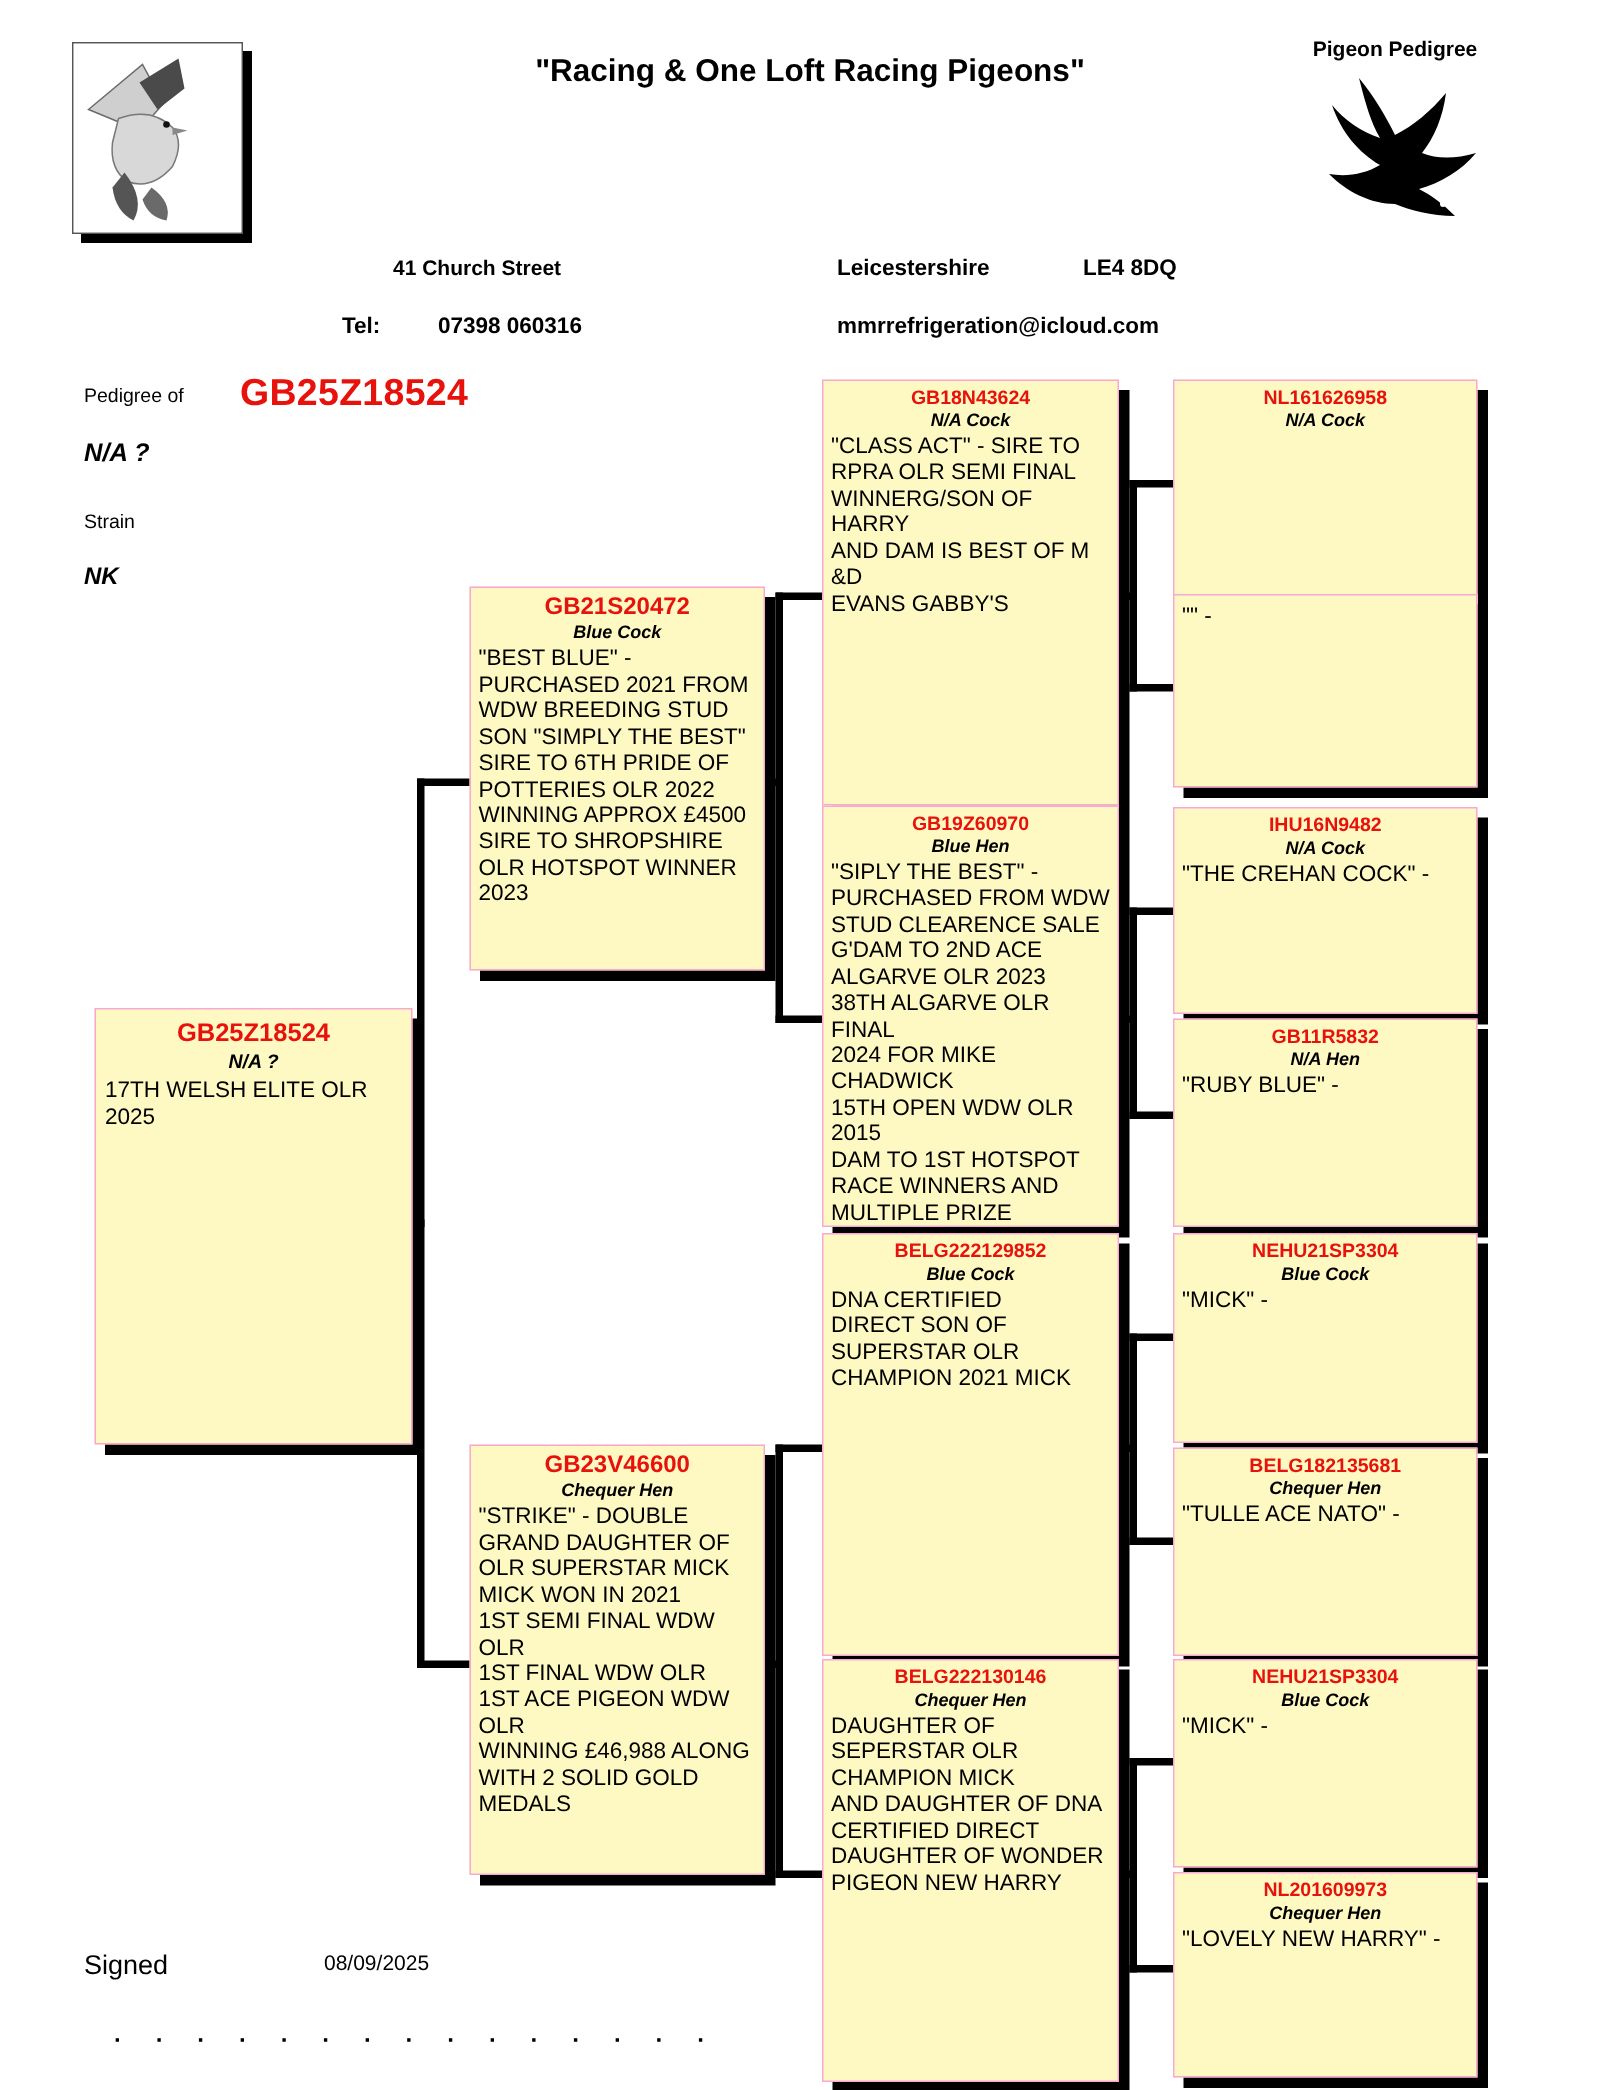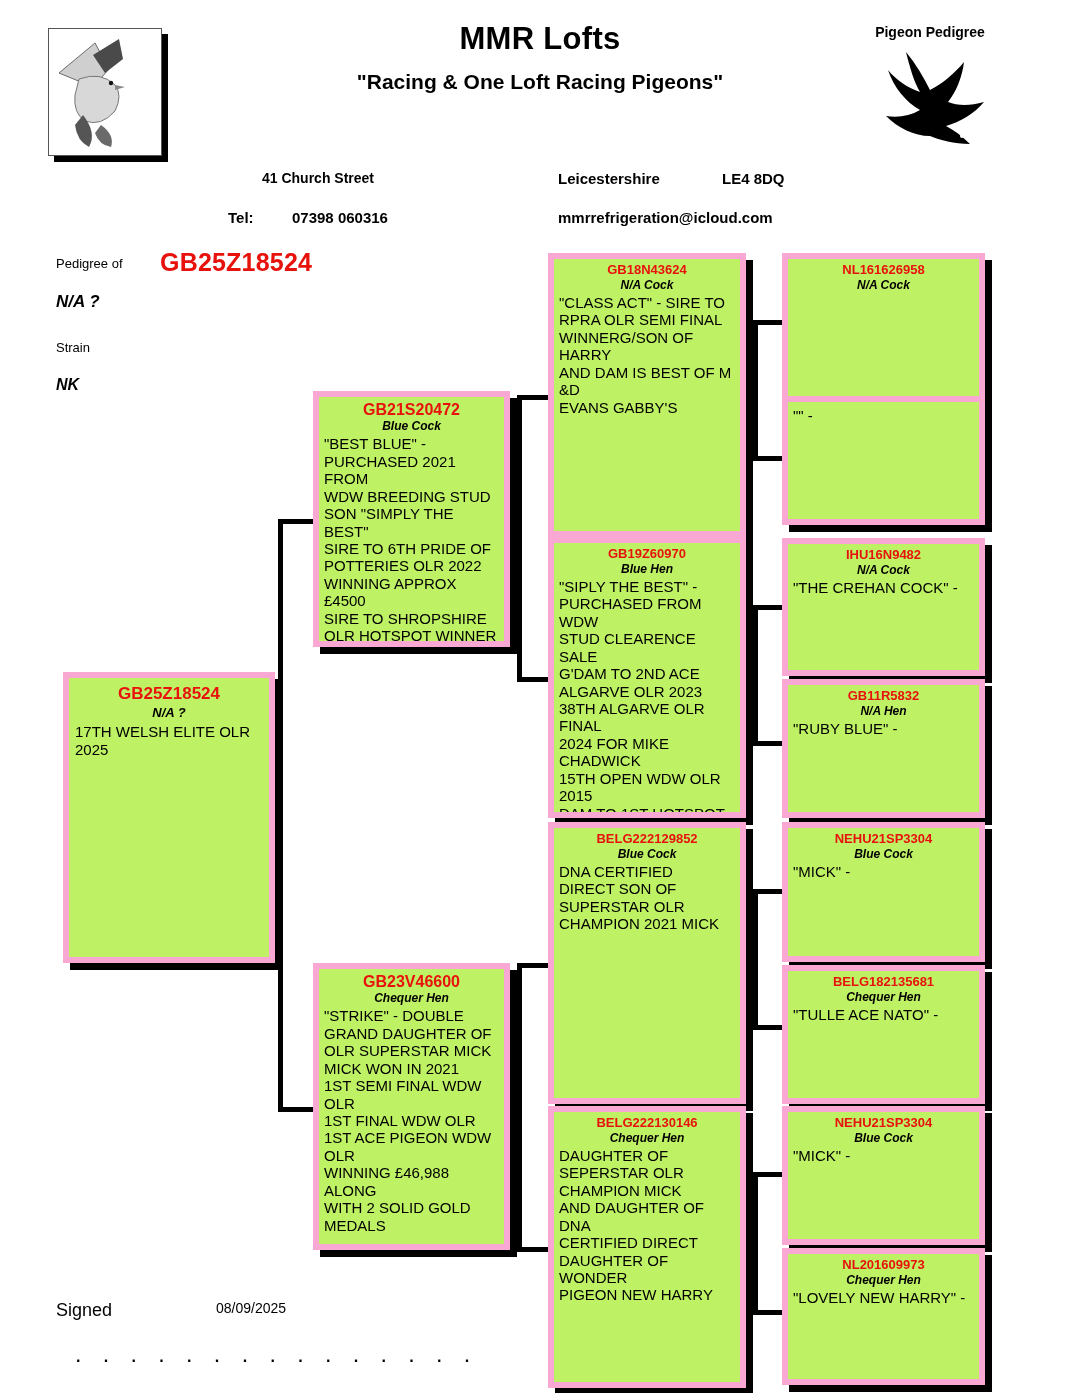--- a/index.html
+++ b/index.html
@@ -32,21 +32,21 @@
 
   
   #ped-of{left:56px;top:256px;font-size:13px;}
   #ped-ring{left:160px;top:248px;font-size:25px;font-weight:bold;color:#e8120c;
     letter-spacing:.2px;}
   #ped-sex{left:56px;top:292px;font-size:17px;font-weight:bold;font-style:italic;}
   #strain-lbl{left:56px;top:340px;font-size:13px;}
   #strain-val{left:56px;top:376px;font-size:16px;font-weight:bold;font-style:italic;}
 
   
-  .pbox{background:#bef264;border:6px solid #f9a8d4;box-shadow:7px 7px 0 #000;
+  .pbox{background:#fef9c3;border:1px solid #f9a8d4;box-shadow:7px 7px 0 #000;
     overflow:hidden;box-sizing:border-box;}
   .pbox .ring{display:block;text-align:center;color:#e8120c;font-weight:bold;
     line-height:1.15;}
   .pbox .sex{display:block;text-align:center;font-style:italic;font-weight:bold;
     line-height:1.15;}
   .pbox .note{display:block;white-space:pre-line;line-height:1.165;}
 
   
   #box-self{left:63px;top:672px;width:212px;height:291px;padding:6px 4px 0 4px;}
   #box-self .ring{font-size:17px;}
@@ -105,21 +105,20 @@
     <path d="M44 26 L70 10 L74 30 L56 44 Z" fill="#4a4a4a"></path>
     <path d="M30 50 Q52 42 66 56 Q74 66 66 82 Q52 98 36 92 Q24 84 26 66 Z" fill="#d8d8d8" stroke="#777" stroke-width="1"></path>
     <path d="M34 86 Q48 104 40 118 Q28 112 26 96 Z" fill="#555"></path>
     <path d="M52 96 Q66 106 62 118 Q50 116 46 104 Z" fill="#6a6a6a"></path>
     <circle cx="62" cy="54" r="2.2" fill="#111"></circle>
     <path d="M66 56 L76 58 L66 61 Z" fill="#888"></path>
   </svg>
 </div>
 
 <div class="abs" id="brand">
-  <div class="t1">MMR Lofts</div>
   <div class="t2">"Racing &amp; One Loft Racing Pigeons"</div>
 </div>
 
 <div class="abs" id="pp-label">Pigeon Pedigree</div>
 <div class="abs" id="pp-bird">
   <svg width="140" height="112" viewBox="0 0 140 112">
     <path d="M44 8 C48 24 52 38 58 48 C46 44 34 36 26 26 C32 44 44 58 58 66
              C48 72 36 74 24 72 C36 84 52 92 68 92 C78 96 92 100 108 100
              C100 92 92 86 84 82 C98 78 112 70 122 58 C108 62 96 62 86 58
              C94 48 100 34 102 18 C92 30 80 40 68 46 C62 34 54 20 44 8 Z" fill="#000"></path>

